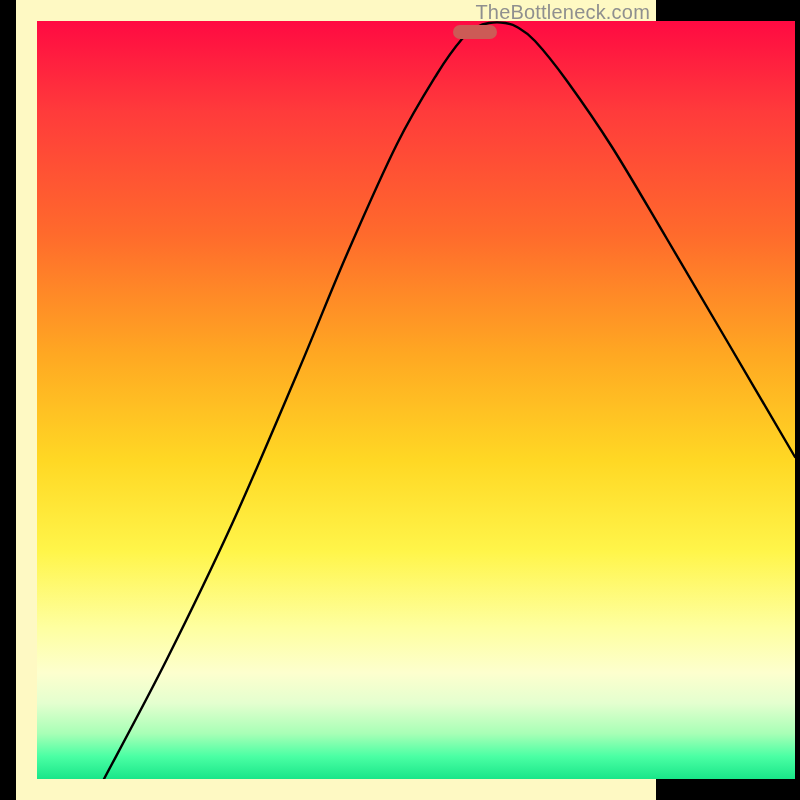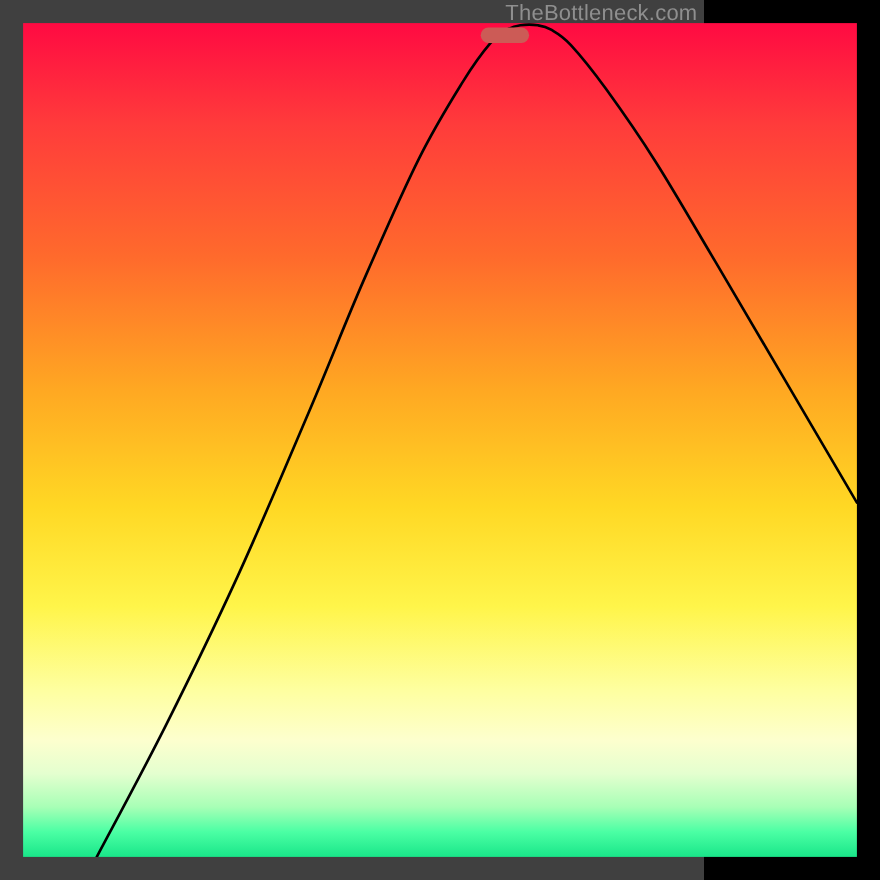--- a/index.html
+++ b/index.html
@@ -6,25 +6,25 @@
     margin: 0;
     padding: 0;
     width: 800px;
     height: 800px;
     background: #000;
     overflow: hidden;
     font-family: Arial, Helvetica, sans-serif;
   }
   .frame {
     position: absolute;
-    left: 0;
+    left: 16px;
     top: 0;
     width: 640px;
     height: 800px;
-    background: #404040;
+    background: #fef9c3;
   }
   .plot-area {
     position: absolute;
     left: 21px;
     top: 21px;
     width: 758px;
     height: 758px;
     overflow: hidden;
   }
   .gradient {

